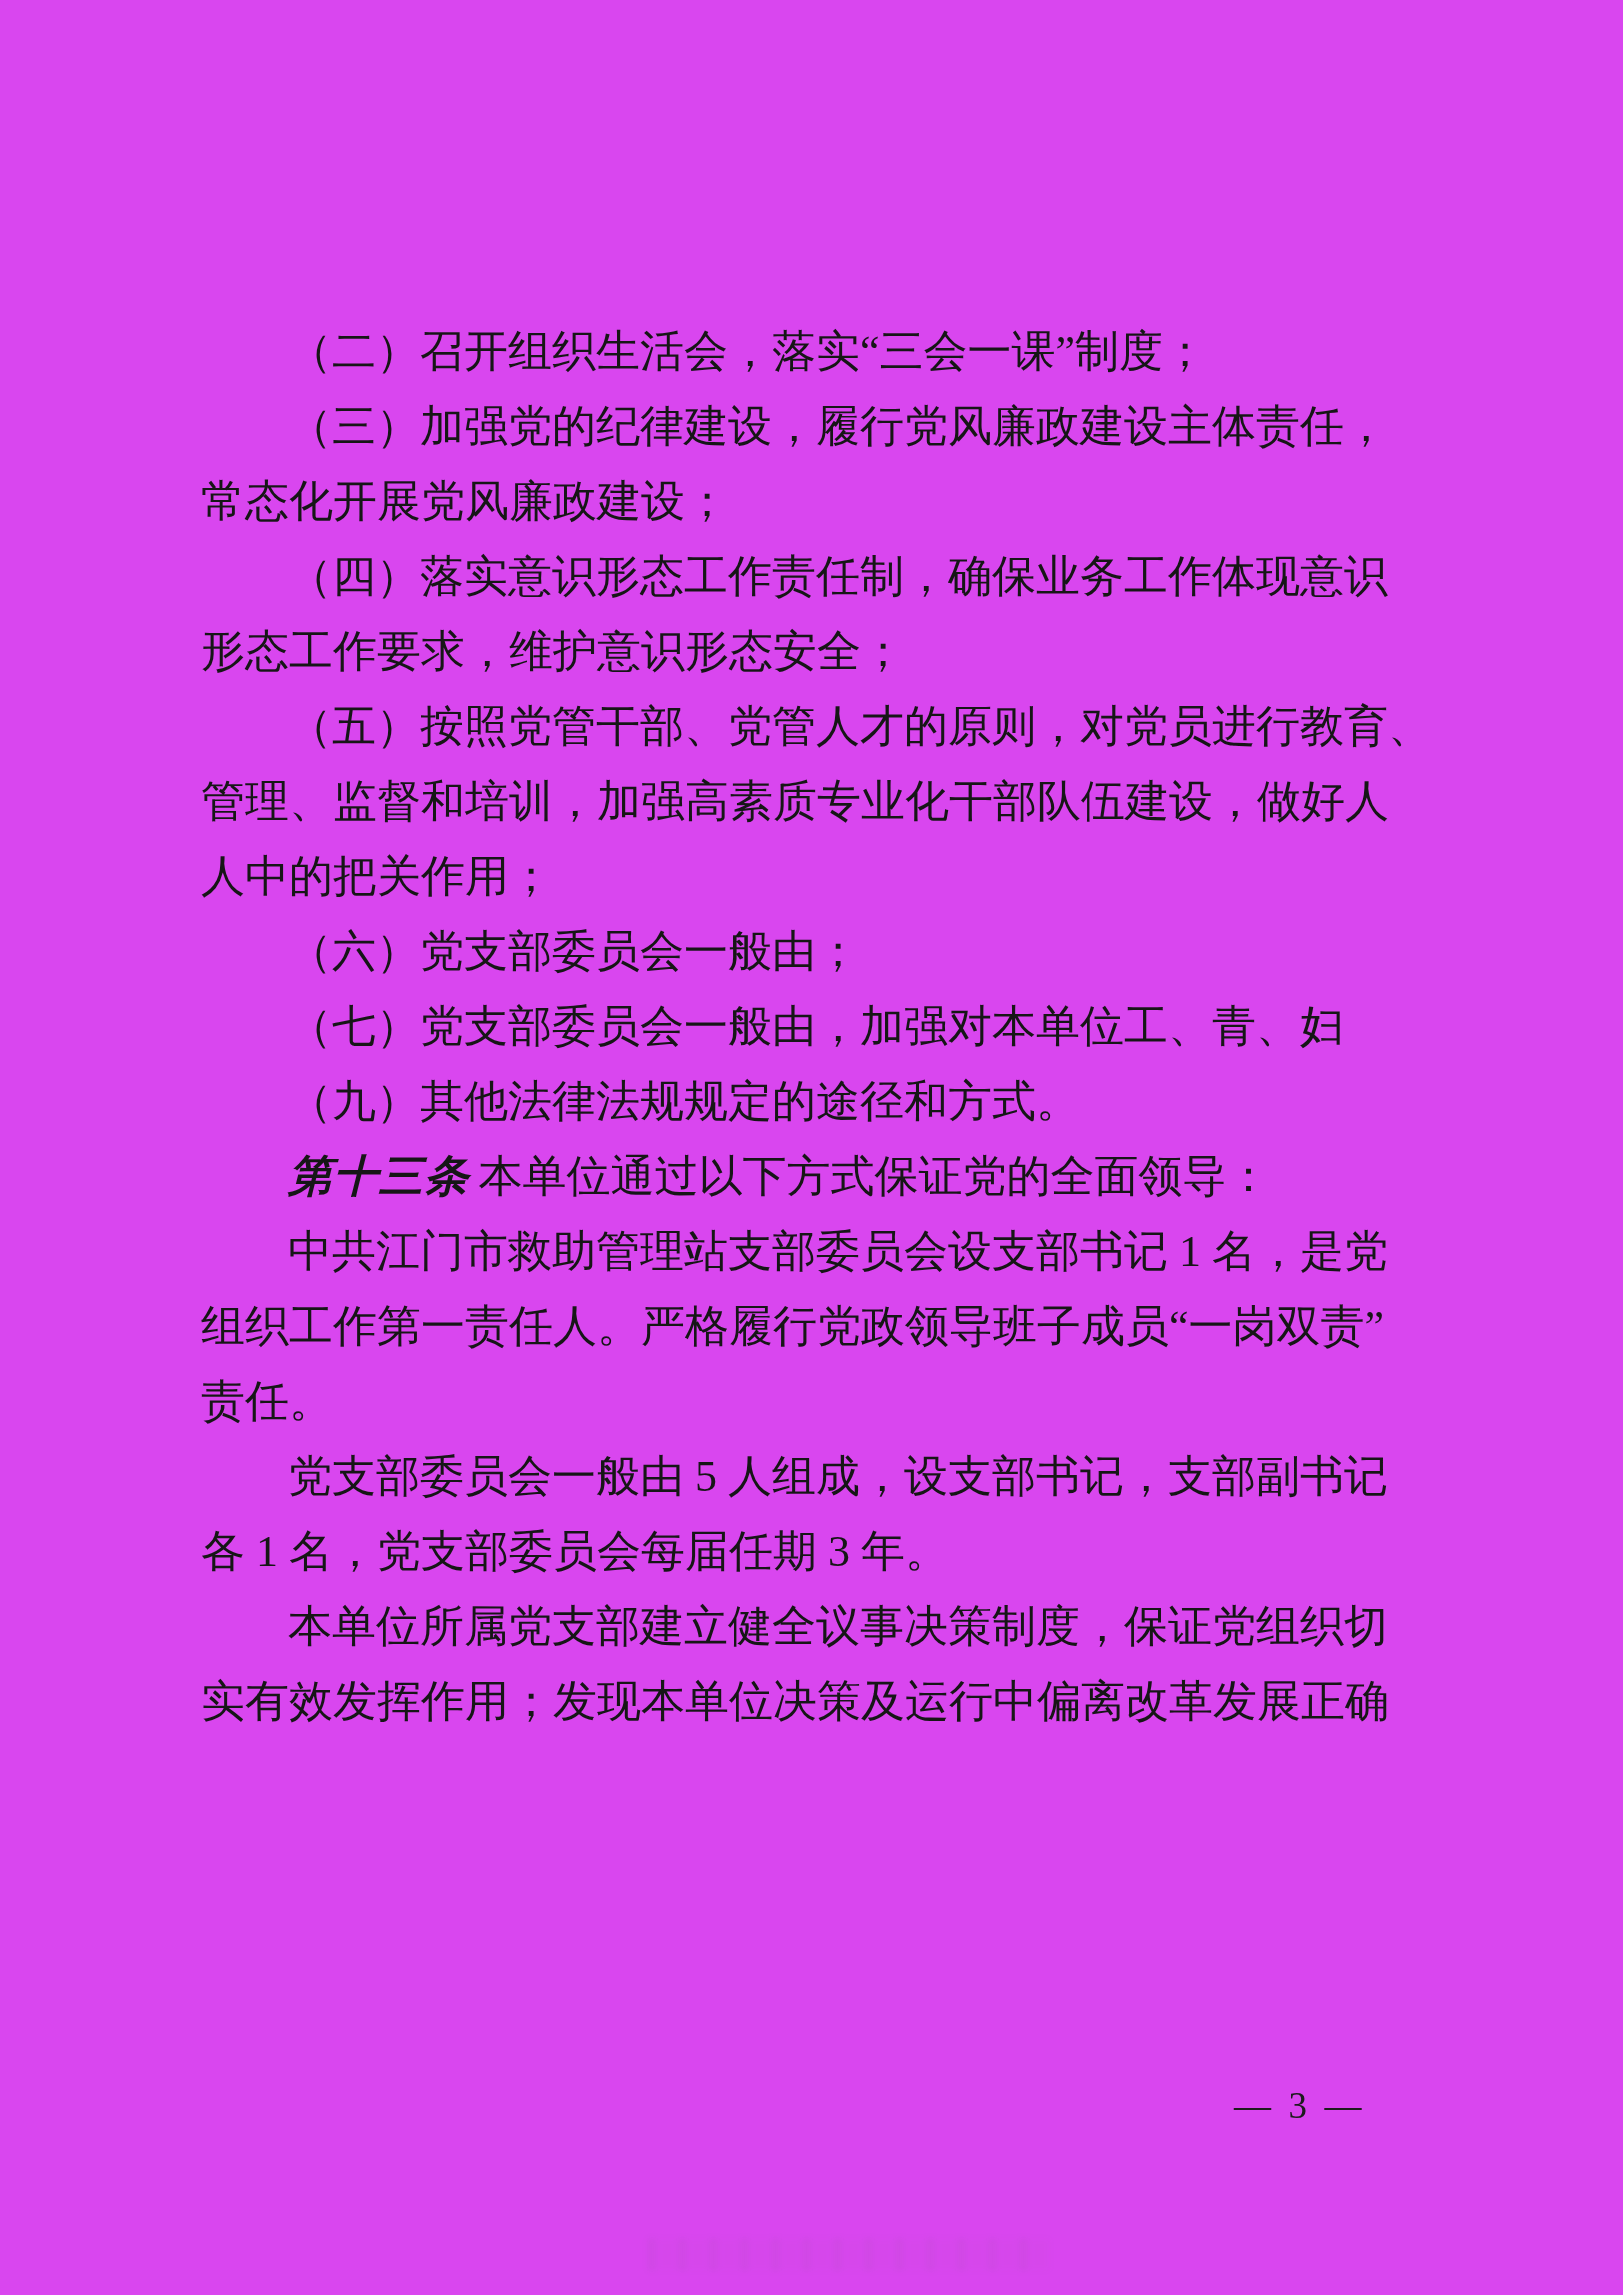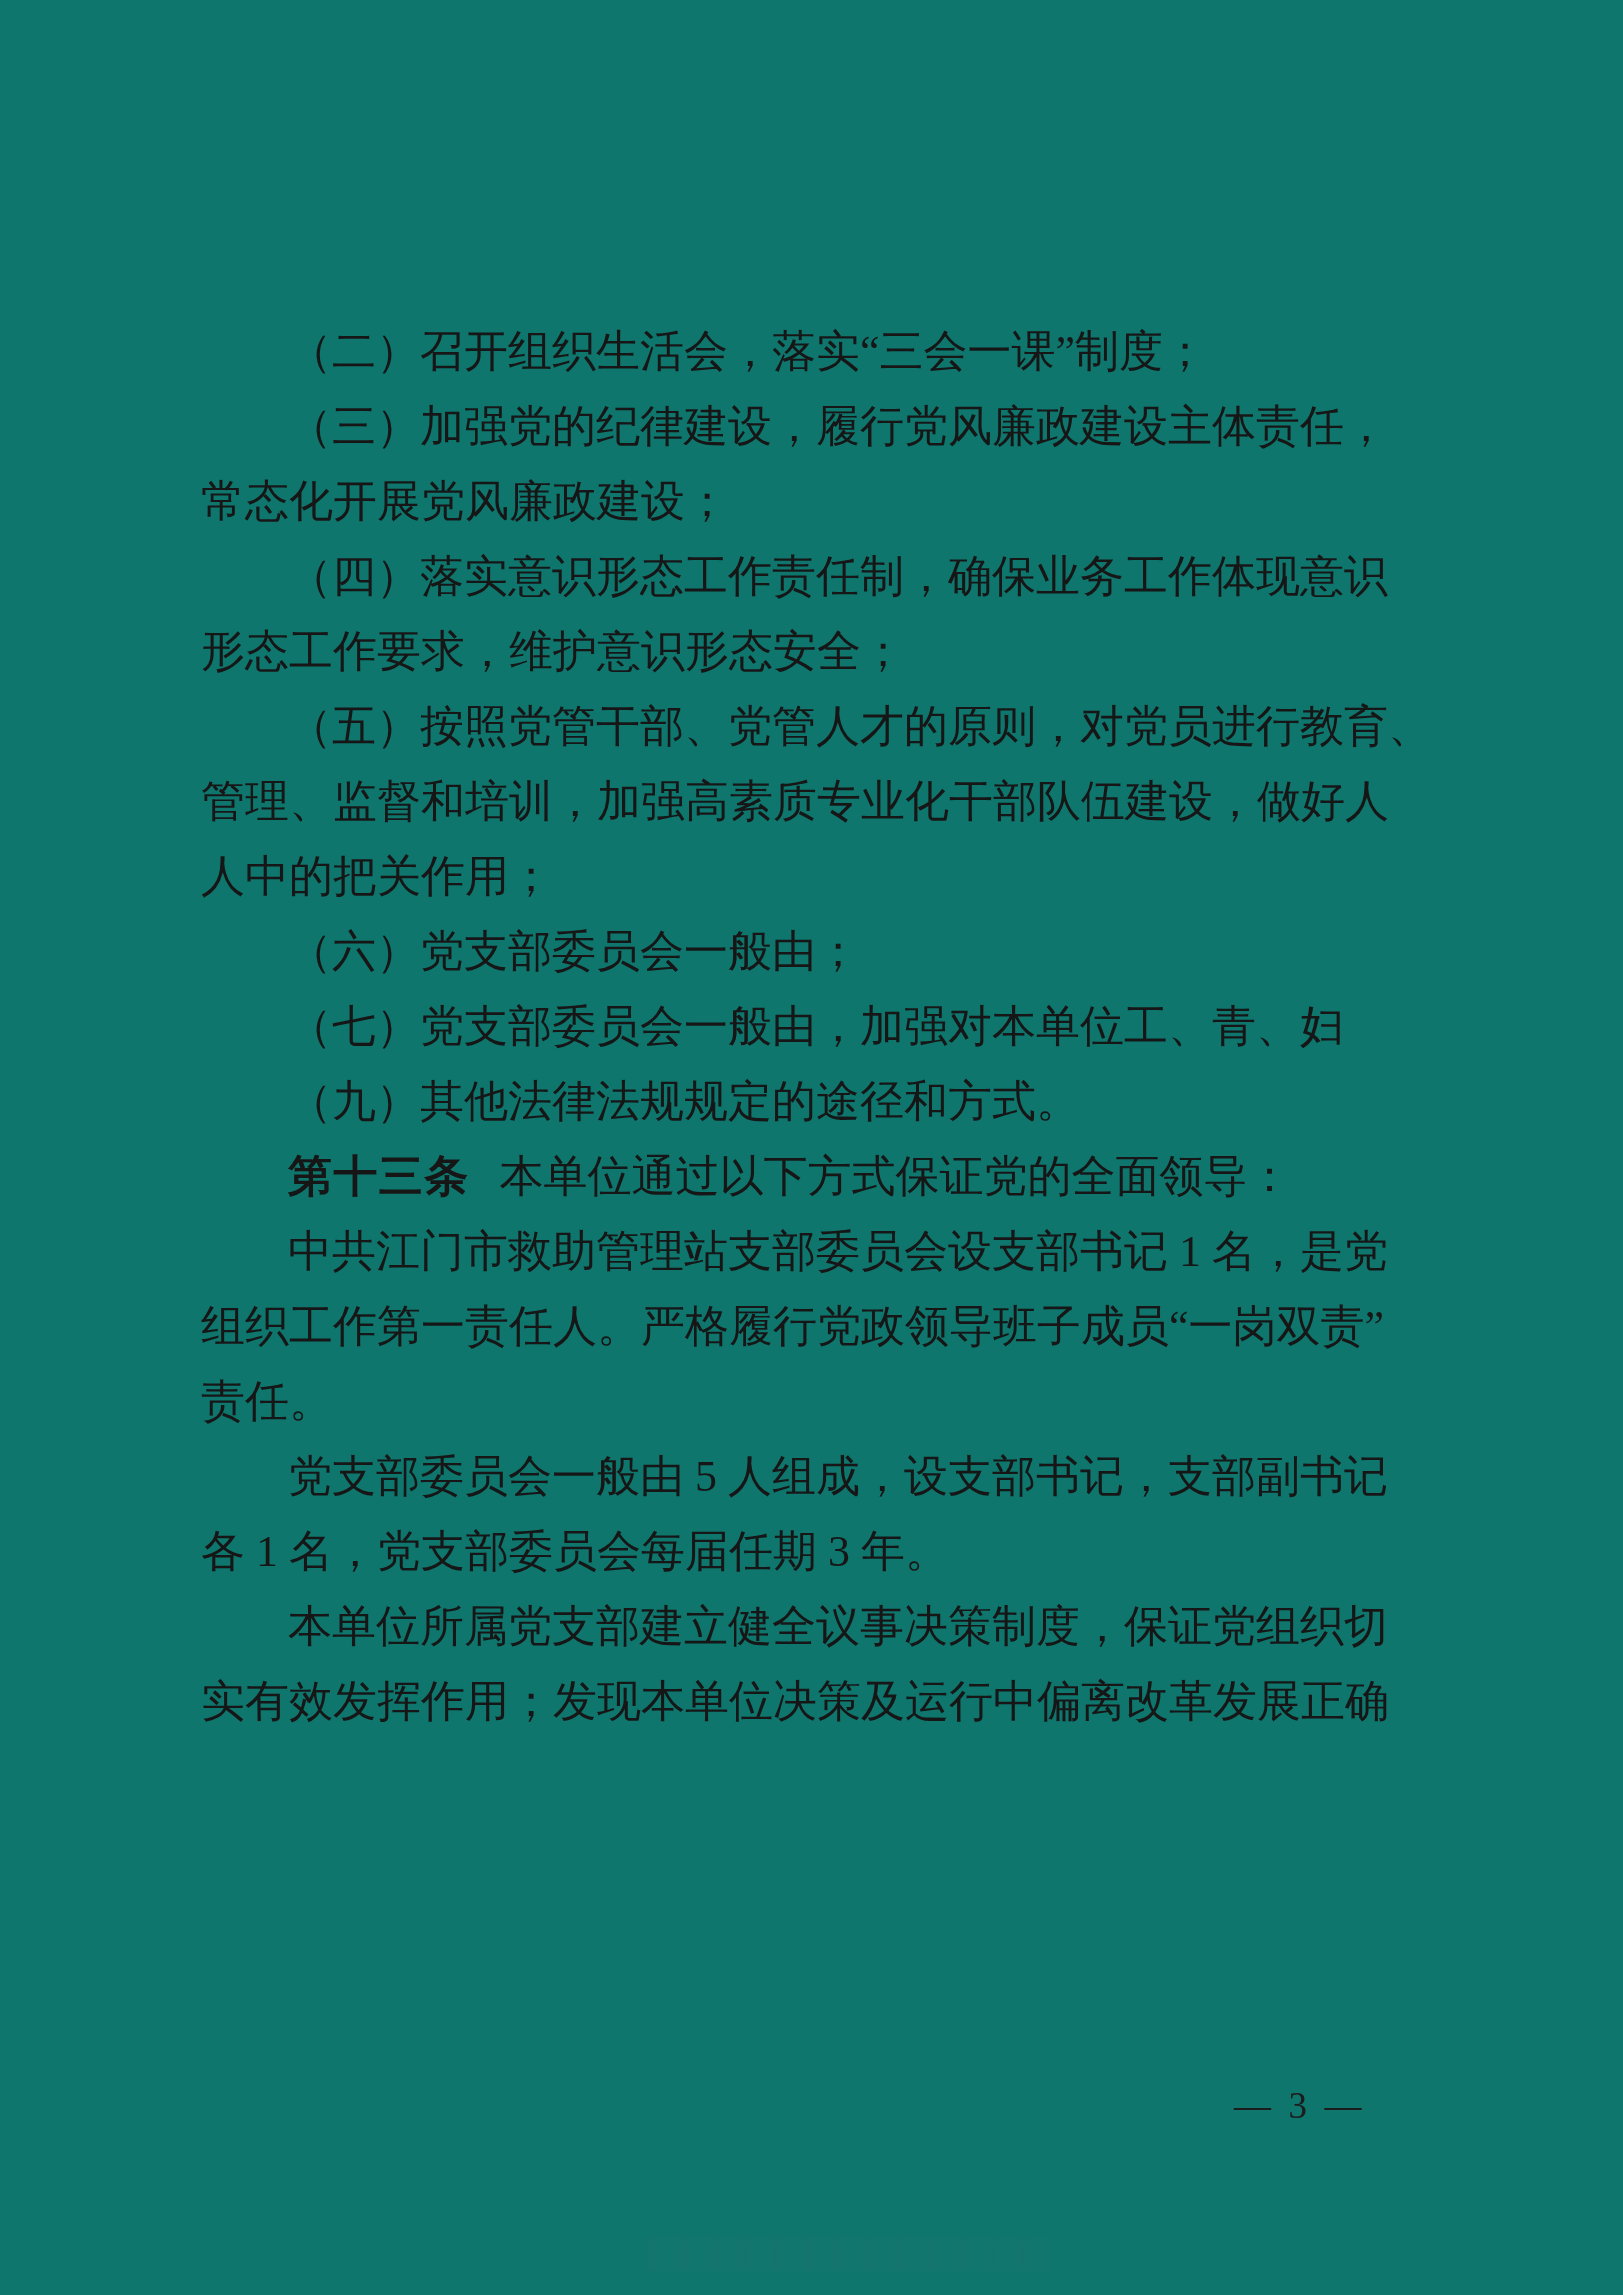--- a/index.html
+++ b/index.html
@@ -4,21 +4,21 @@
 <style>
   html, body {
     margin: 0;
     padding: 0;
     background: #ffffff;
   }
   .page {
     position: relative;
     width: 1623px;
     height: 2295px;
-    background: #0f766e;
+    background: #d946ef;
     overflow: hidden;
     font-family: "Liberation Serif", "DejaVu Serif", serif;
     color: #161616;
   }
   .text-block {
     position: absolute;
     left: 201px;
     top: 314px;
     width: 1228px;
     font-size: 44px;
@@ -28,22 +28,23 @@
     width: 1228px;
     height: 75px;
     white-space: nowrap;
     overflow: hidden;
   }
   .line.indent {
     text-indent: 87px; 
   }
   .clause-label {
     font-weight: 700;
-    margin-right: 30px;
+    margin-right: 9px;
     letter-spacing: 1.4px;
+    font-style: italic;
   }
   .page-number {
     position: absolute;
     top: 2084px;
     left: 1234px;
     font-size: 37px;
     letter-spacing: 4.1px;
     white-space: nowrap;
     color: #1c1c1c;
   }

